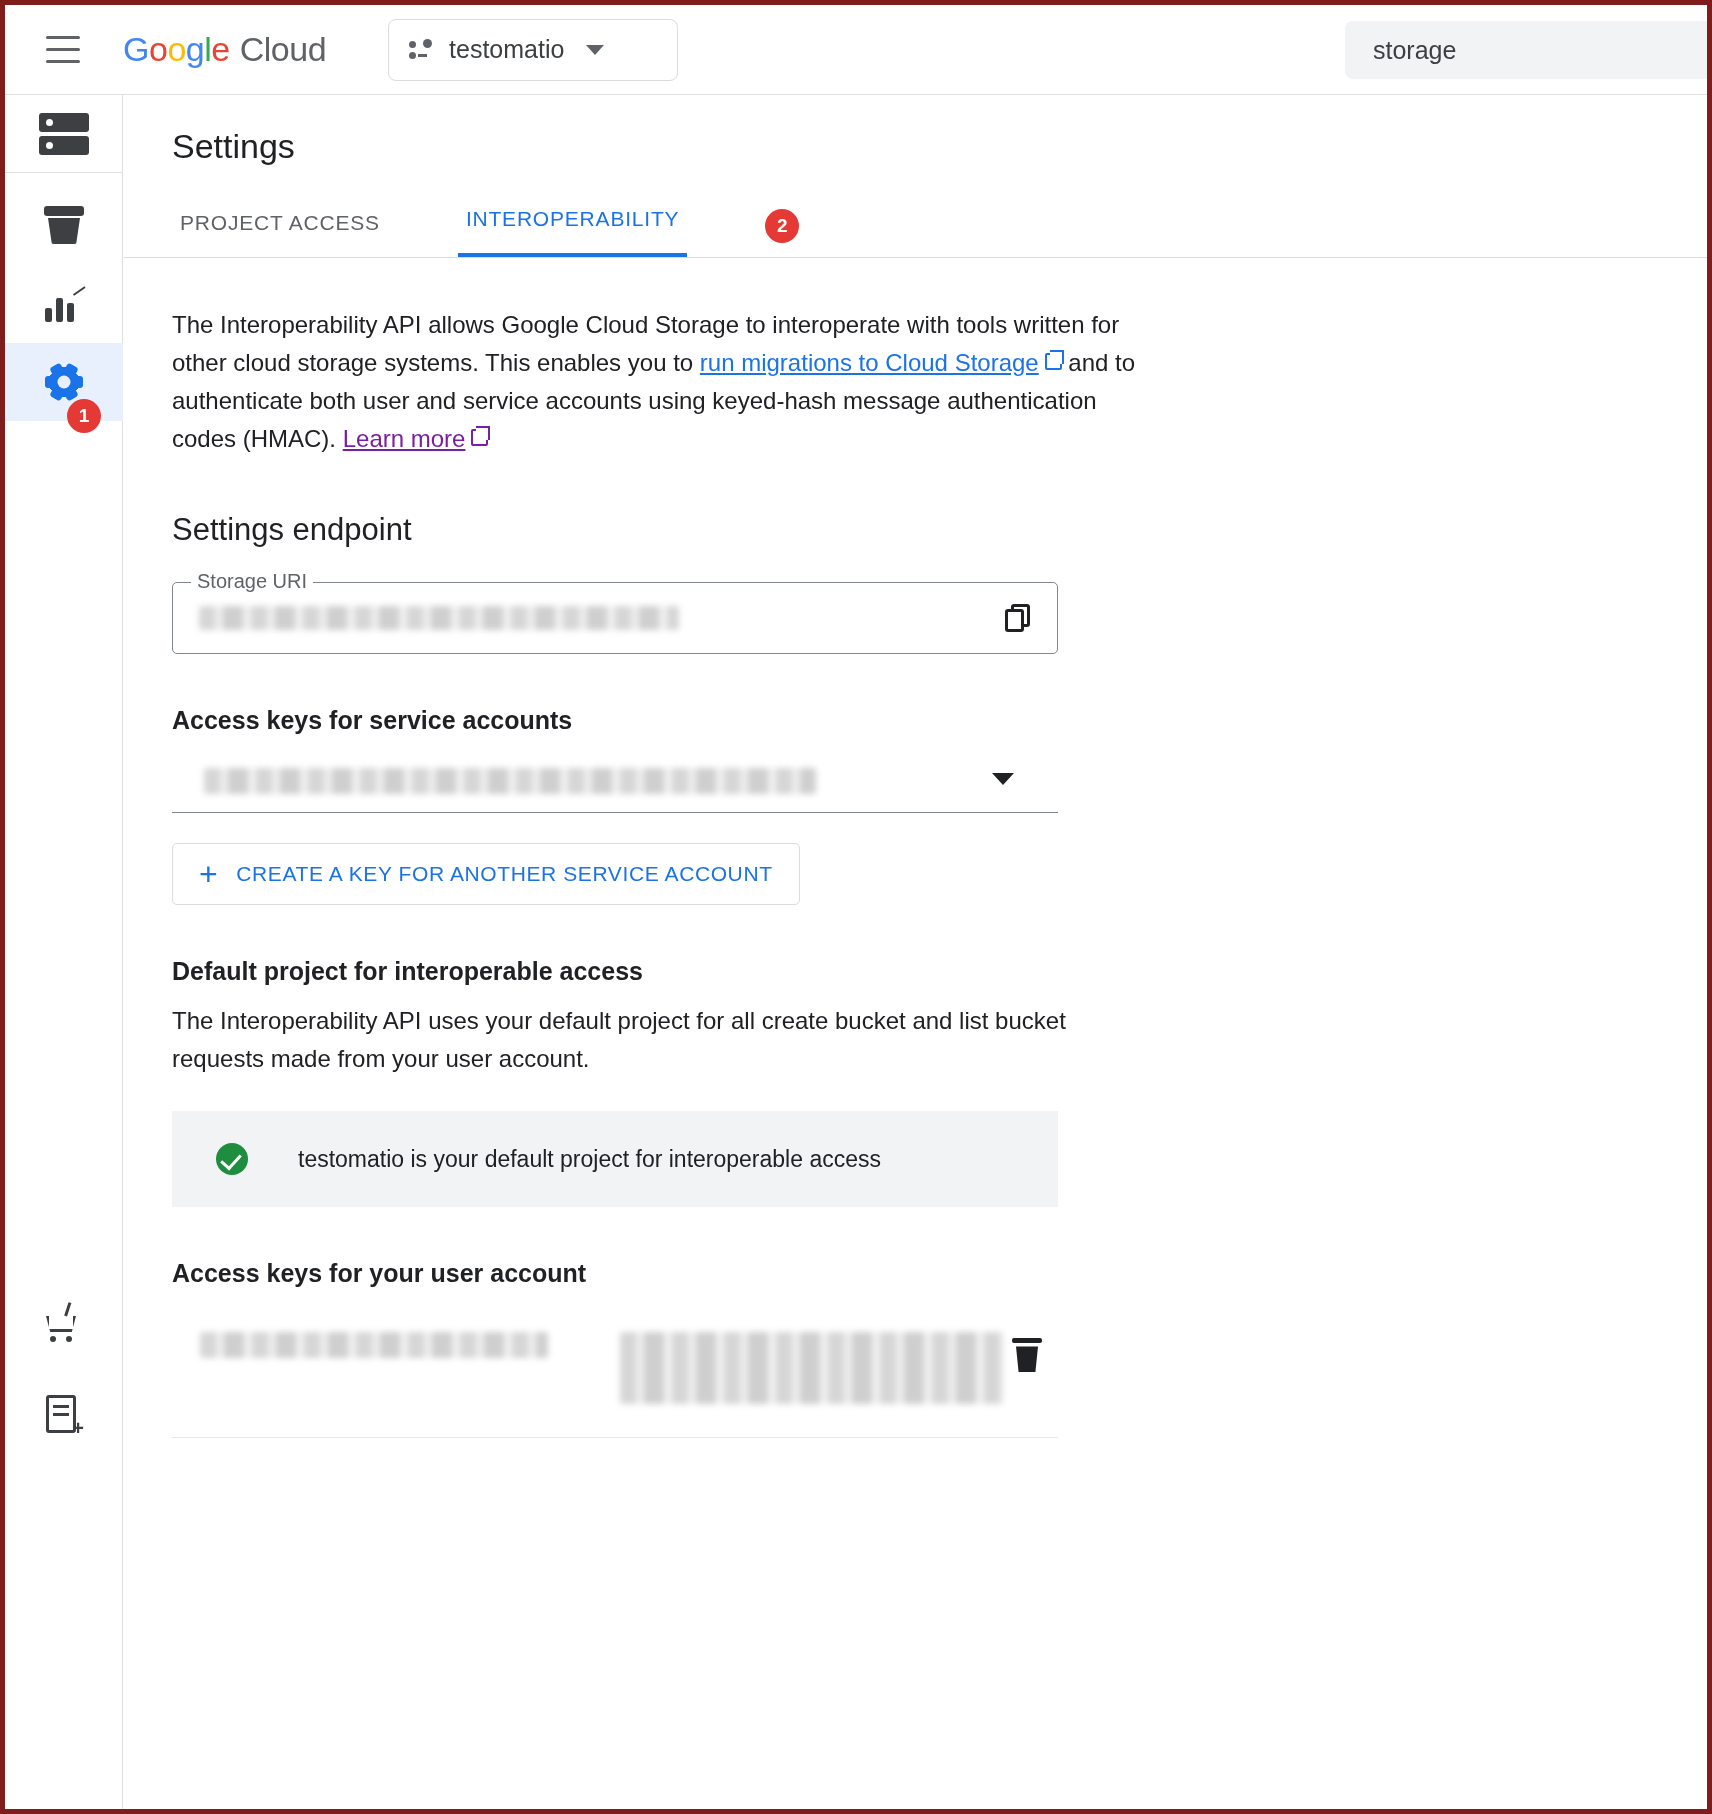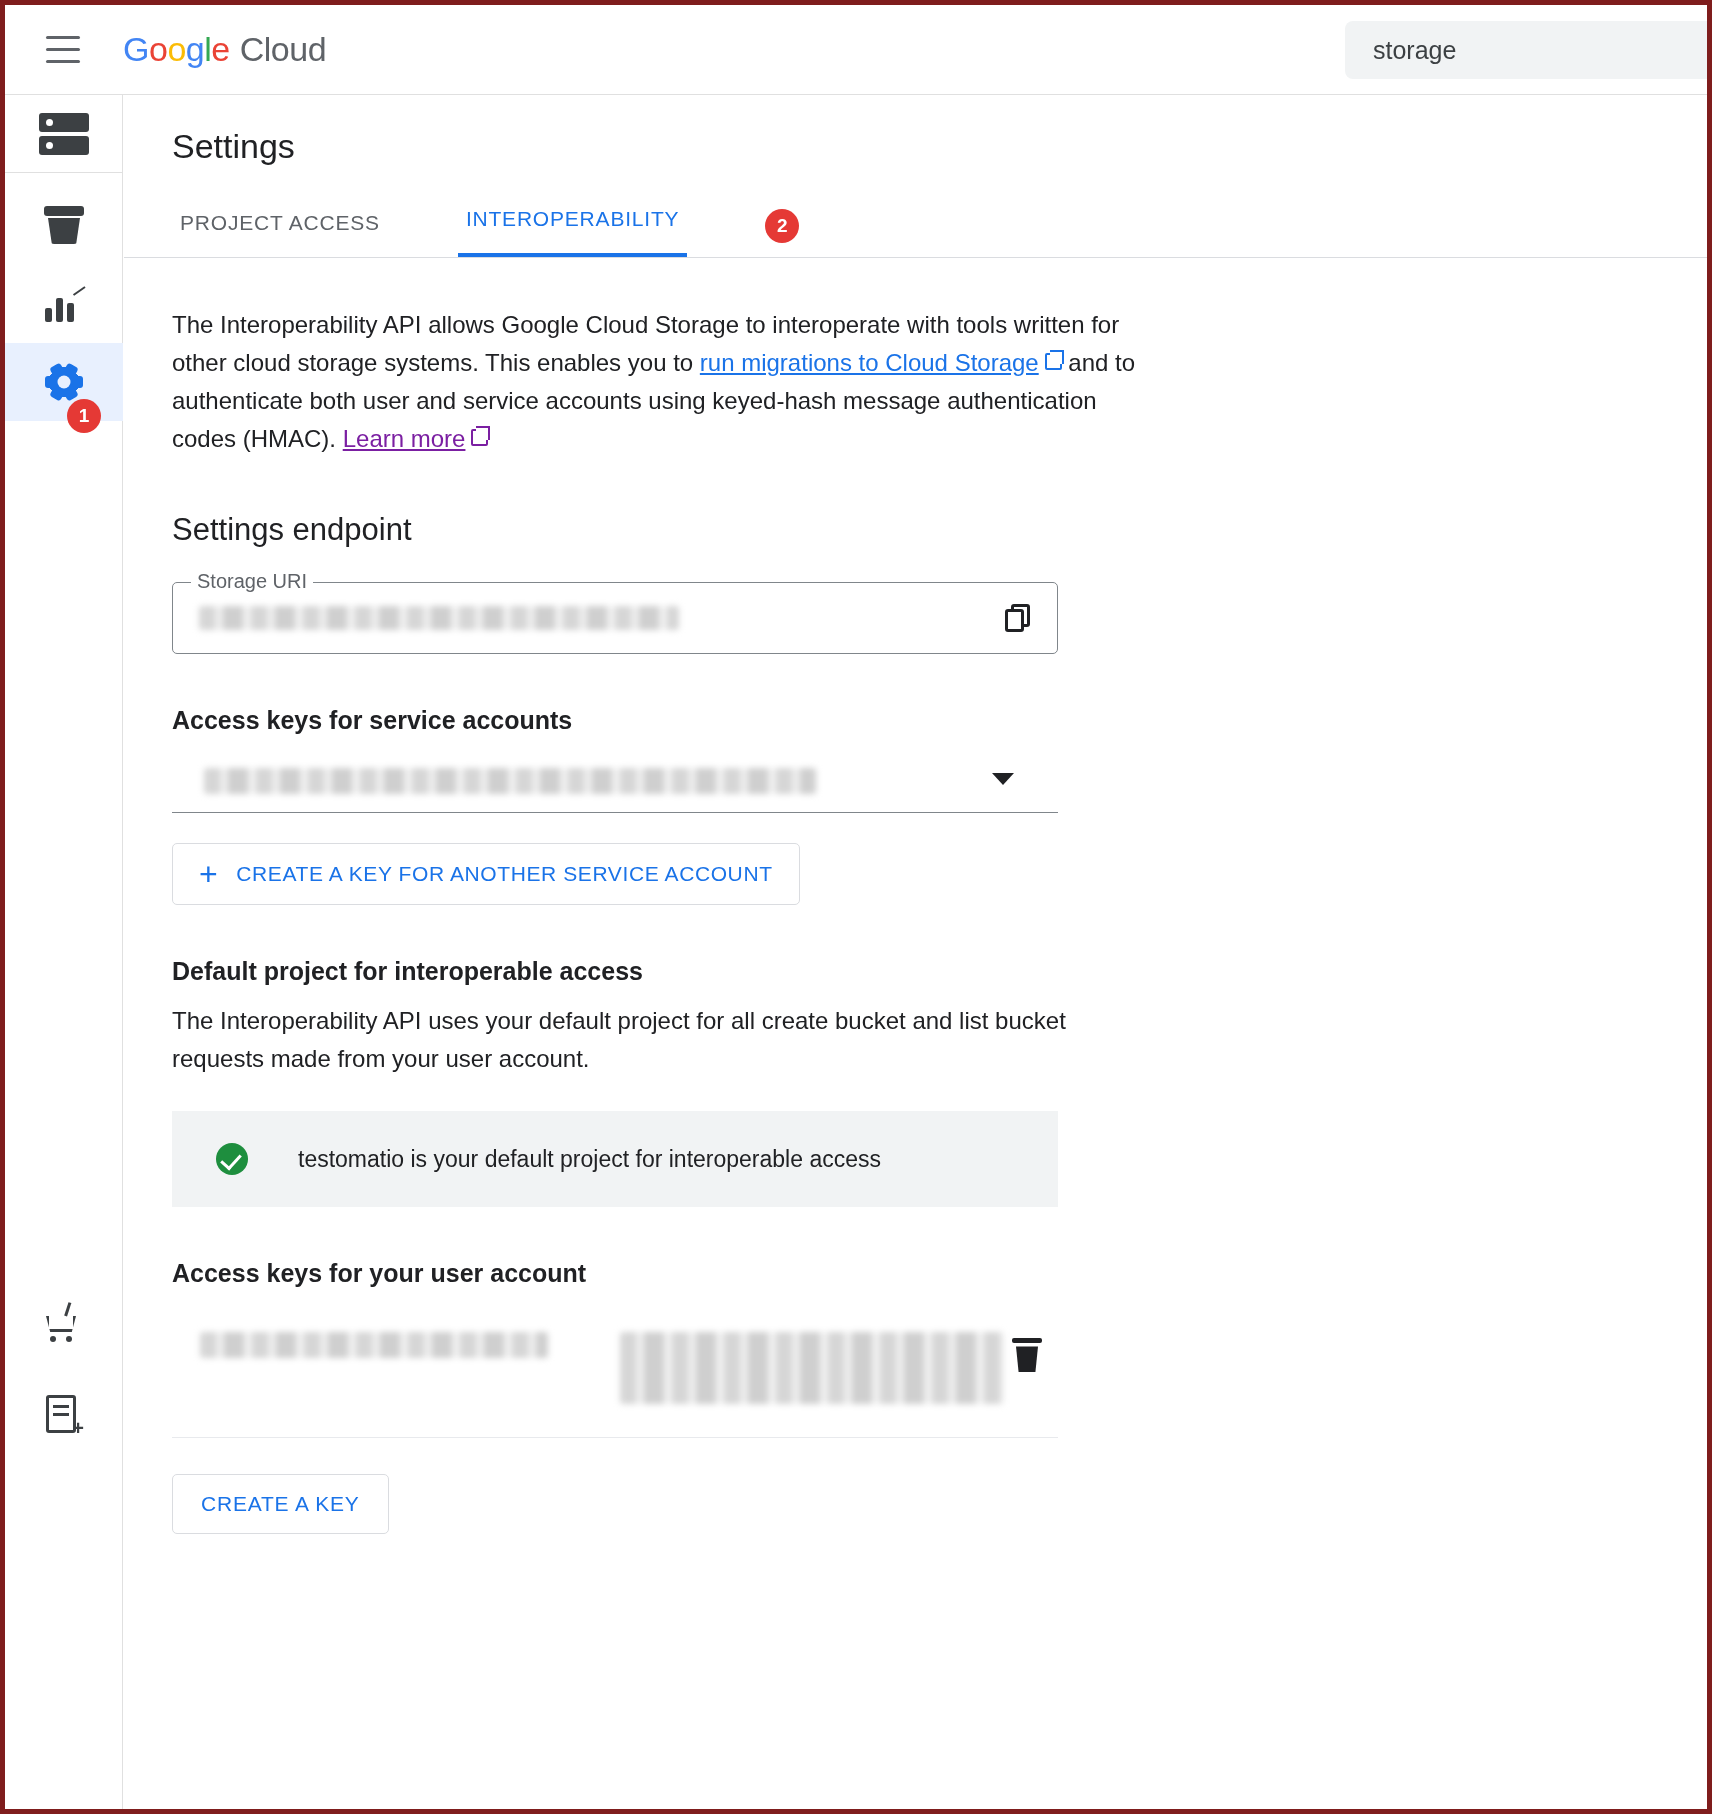--- a/index.html
+++ b/index.html
@@ -519,20 +519,30 @@
 <div id="page">
 
   <div class="topbar">
     <div class="hamburger">
       <span></span>
         <span></span>
         <span></span>
     </div>
     <div class="logo">
       <span class="g1">G</span><span class="o1">o</span><span class="o2">o</span><span class="g2">g</span><span class="l">l</span><span class="e">e</span><span class="cloud">Cloud</span>
+    </div>
+    <div class="project-chip">
+      <div class="proj-icon">
+        <i class="d1"></i>
+          <i class="d2"></i>
+          <i class="d3"></i>
+          <i class="bar"></i>
+      </div>
+      <div class="project-name">testomatio</div>
+      <div class="chevron-down"></div>
     </div>
     <div class="searchbox">
       <input value="storage" style="">
     </div>
   </div>
 
   <div class="rail">
     <div class="rail-item rail-sep">
       <div class="ico-storage">
         <div class="row r1"></div>
@@ -637,19 +647,16 @@
         <div class="trow">
           <div class="blur" style="width:348px; height:26px; margin:22px 0 0 28px;"></div>
           <div class="blur" style="width:384px; height:72px; margin:22px 0 0 72px;"></div>
           <div class="trash">
             <div class="lid"></div>
               <div class="can"></div>
           </div>
         </div>
       </div>
 
-      <div class="btn-text">
-        <span>CREATE A KEY</span>
-      </div>
 
     </div>
   </div>
 </div>
 
 </body></html>

